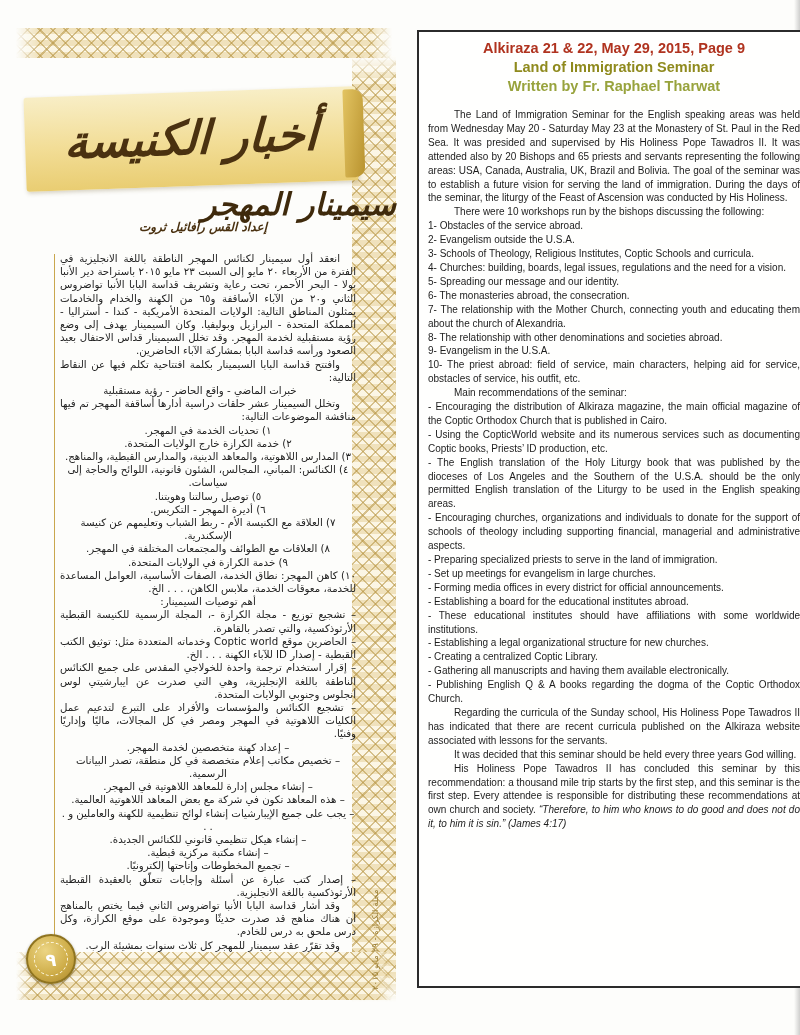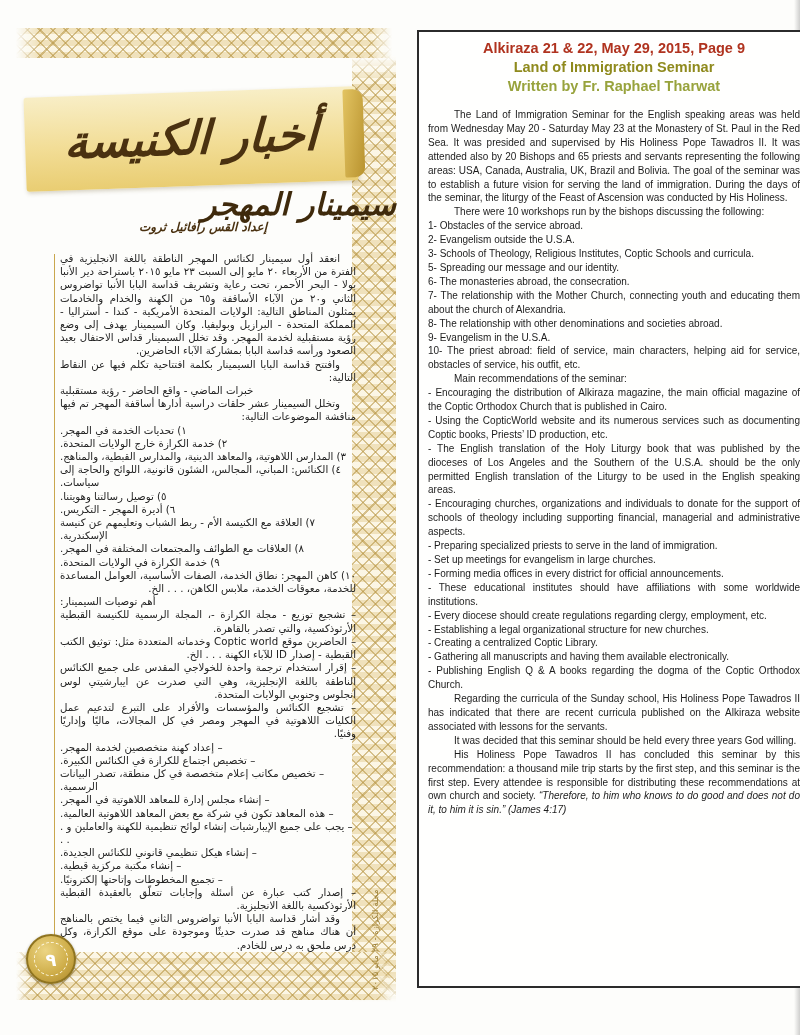--- a/index.html
+++ b/index.html
@@ -53,21 +53,21 @@
     font-family:"DejaVu Sans",sans-serif;font-size:12px;font-weight:bold;font-style:italic;
     color:#4a3110;
   }
   .vline{position:absolute;left:44px;top:232px;width:1px;height:700px;background:#c9a74e;}
   .ar-body{
     position:absolute;left:50px;top:230px;width:296px;height:700px;overflow:hidden;
     direction:rtl;font-family:"DejaVu Sans",sans-serif;font-size:10.2px;line-height:13.2px;
     color:#232323;
   }
   .ar-p{margin:0;text-align:justify;}
-  .ar-p.r{text-align:left;}
+  .ar-p.r{text-align:center;}
   .ar-p.ind{text-indent:16px;}
 
   .page-badge{
     position:absolute;left:16px;top:912px;width:46px;height:46px;border-radius:50%;
     background:radial-gradient(circle at 38% 32%,#ecd584 0%,#cfae4a 55%,#ab862a 100%);
     border:2px solid #8f7420;box-shadow:0 1px 3px rgba(0,0,0,.35);
     display:flex;align-items:center;justify-content:center;
   }
   .page-badge .inner{
     width:32px;height:32px;border-radius:50%;border:1px dashed #fdf6dd;
@@ -127,21 +127,20 @@
       <p class="ar-p r">٧) العلاقة مع الكنيسة الأم - ربط الشباب وتعليمهم عن كنيسة الإسكندرية.</p>
       <p class="ar-p r">٨) العلاقات مع الطوائف والمجتمعات المختلفة في المهجر.</p>
       <p class="ar-p r">٩) خدمة الكرازة في الولايات المتحدة.</p>
       <p class="ar-p">١٠) كاهن المهجر: نطاق الخدمة، الصفات الأساسية، العوامل المساعدة للخدمة، معوقات الخدمة، ملابس الكاهن، . . . الخ.</p>
       <p class="ar-p r">أهم توصيات السيمينار:</p>
       <p class="ar-p">– تشجيع توزيع - مجلة الكرازة -، المجلة الرسمية للكنيسة القبطية الأرثوذكسية، والتي تصدر بالقاهرة.</p>
       <p class="ar-p">– الحاضرين موقع Coptic world وخدماته المتعددة مثل: توثيق الكتب القبطية - إصدار ID للآباء الكهنة . . . الخ.</p>
       <p class="ar-p">– إقرار استخدام ترجمة واحدة للخولاجي المقدس على جميع الكنائس الناطقة باللغة الإنجليزية، وهي التي صدرت عن ايبارشيتي لوس أنجلوس وجنوبي الولايات المتحدة.</p>
       <p class="ar-p">– تشجيع الكنائس والمؤسسات والأفراد على التبرع لتدعيم عمل الكليات اللاهوتية في المهجر ومصر في كل المجالات، ماليًا وإداريًا وفنيًا.</p>
       <p class="ar-p r">– إعداد كهنة متخصصين لخدمة المهجر.</p>
-      <p class="ar-p r">– تخصيص اجتماع للكرازة في الكنائس الكبيرة.</p>
       <p class="ar-p r">– تخصيص مكاتب إعلام متخصصة في كل منطقة، تصدر البيانات الرسمية.</p>
       <p class="ar-p r">– إنشاء مجلس إدارة للمعاهد اللاهوتية في المهجر.</p>
       <p class="ar-p r">– هذه المعاهد تكون في شركة مع بعض المعاهد اللاهوتية العالمية.</p>
       <p class="ar-p r">– يجب على جميع الإيبارشيات إنشاء لوائح تنظيمية للكهنة والعاملين و . . .</p>
       <p class="ar-p r">– إنشاء هيكل تنظيمي قانوني للكنائس الجديدة.</p>
       <p class="ar-p r">– إنشاء مكتبة مركزية قبطية.</p>
       <p class="ar-p r">– تجميع المخطوطات وإتاحتها إلكترونيًا.</p>
       <p class="ar-p">– إصدار كتب عبارة عن أسئلة وإجابات تتعلّق بالعقيدة القبطية الأرثوذكسية باللغة الانجليزية.</p>
       <p class="ar-p ind">وقد أشار قداسة البابا الأنبا تواضروس الثاني فيما يختص بالمناهج أن هناك مناهج قد صدرت حديثًا وموجودة على موقع الكرازة، وكل درس ملحق به درس للخادم.</p>
       <p class="ar-p ind">وقد تقرّر عقد سيمينار للمهجر كل ثلاث سنوات بمشيئة الرب.</p>
@@ -157,36 +156,37 @@
 <div class="right-col">
   <div class="en-h1">Alkiraza 21 &amp; 22, May 29, 2015, Page 9</div>
   <div class="en-h2">Land of Immigration Seminar</div>
   <div class="en-h3">Written by Fr. Raphael Tharwat</div>
   <div class="en-body" id="en-body">
       <p class="en-p ind">The Land of Immigration Seminar for the English speaking areas was held from Wednesday May 20 - Saturday May 23 at the Monastery of St. Paul in the Red Sea. It was presided and supervised by His Holiness Pope Tawadros II. It was attended also by 20 Bishops and 65 priests and servants representing the following areas: USA, Canada, Australia, UK, Brazil and Bolivia. The goal of the seminar was to establish a future vision for serving the land of immigration. During the days of the seminar, the liturgy of the Feast of Ascension was conducted by His Holiness.</p>
       <p class="en-p ind">There were 10 workshops run by the bishops discussing the following:</p>
       <p class="en-p">1- Obstacles of the service abroad.</p>
       <p class="en-p">2- Evangelism outside the U.S.A.</p>
       <p class="en-p">3- Schools of Theology, Religious Institutes, Coptic Schools and curricula.</p>
+      <p class="en-p">4- Churches: building, boards, legal issues, regulations and the need for a vision.</p>
       <p class="en-p">5- Spreading our message and our identity.</p>
       <p class="en-p">6- The monasteries abroad, the consecration.</p>
       <p class="en-p">7- The relationship with the Mother Church, connecting youth and educating them about the church of Alexandria.</p>
       <p class="en-p">8- The relationship with other denominations and societies abroad.</p>
       <p class="en-p">9- Evangelism in the U.S.A.</p>
       <p class="en-p">10- The priest abroad: field of service, main characters, helping aid for service, obstacles of service, his outfit, etc.</p>
       <p class="en-p ind">Main recommendations of the seminar:</p>
       <p class="en-p">- Encouraging the distribution of Alkiraza magazine, the main official magazine of the Coptic Orthodox Church that is published in Cairo.</p>
       <p class="en-p">- Using the CopticWorld website and its numerous services such as documenting Coptic books, Priests’ ID production, etc.</p>
       <p class="en-p">- The English translation of the Holy Liturgy book that was published by the dioceses of Los Angeles and the Southern of the U.S.A. should be the only permitted English translation of the Liturgy to be used in the English speaking areas.</p>
       <p class="en-p">- Encouraging churches, organizations and individuals to donate for the support of schools of theology including supporting financial, managerial and administrative aspects.</p>
       <p class="en-p">- Preparing specialized priests to serve in the land of immigration.</p>
       <p class="en-p">- Set up meetings for evangelism in large churches.</p>
       <p class="en-p">- Forming media offices in every district for official announcements.</p>
+      <p class="en-p">- Establishing a board for the educational institutes abroad.</p>
       <p class="en-p">- These educational institutes should have affiliations with some worldwide institutions.</p>
-      <p class="en-p">- Every diocese should create regulations regarding clergy, employment, etc.</p>
       <p class="en-p">- Establishing a legal organizational structure for new churches.</p>
       <p class="en-p">- Creating a centralized Coptic Library.</p>
       <p class="en-p">- Gathering all manuscripts and having them available electronically.</p>
       <p class="en-p">- Publishing English Q &amp; A books regarding the dogma of the Coptic Orthodox Church.</p>
       <p class="en-p ind">Regarding the curricula of the Sunday school, His Holiness Pope Tawadros II has indicated that there are recent curricula published on the Alkiraza website associated with lessons for the servants.</p>
       <p class="en-p ind">It was decided that this seminar should be held every three years God willing.</p>
       <p class="en-p ind">His Holiness Pope Tawadros II has concluded this seminar by this recommendation: a thousand mile trip starts by the first step, and this seminar is the first step. Every attendee is responsible for distributing these recommendations at own church and society. <span class="quote">“Therefore, to him who knows to do good and does not do it, to him it is sin.” (James 4:17)</span></p>
     </div>
 </div>
 

